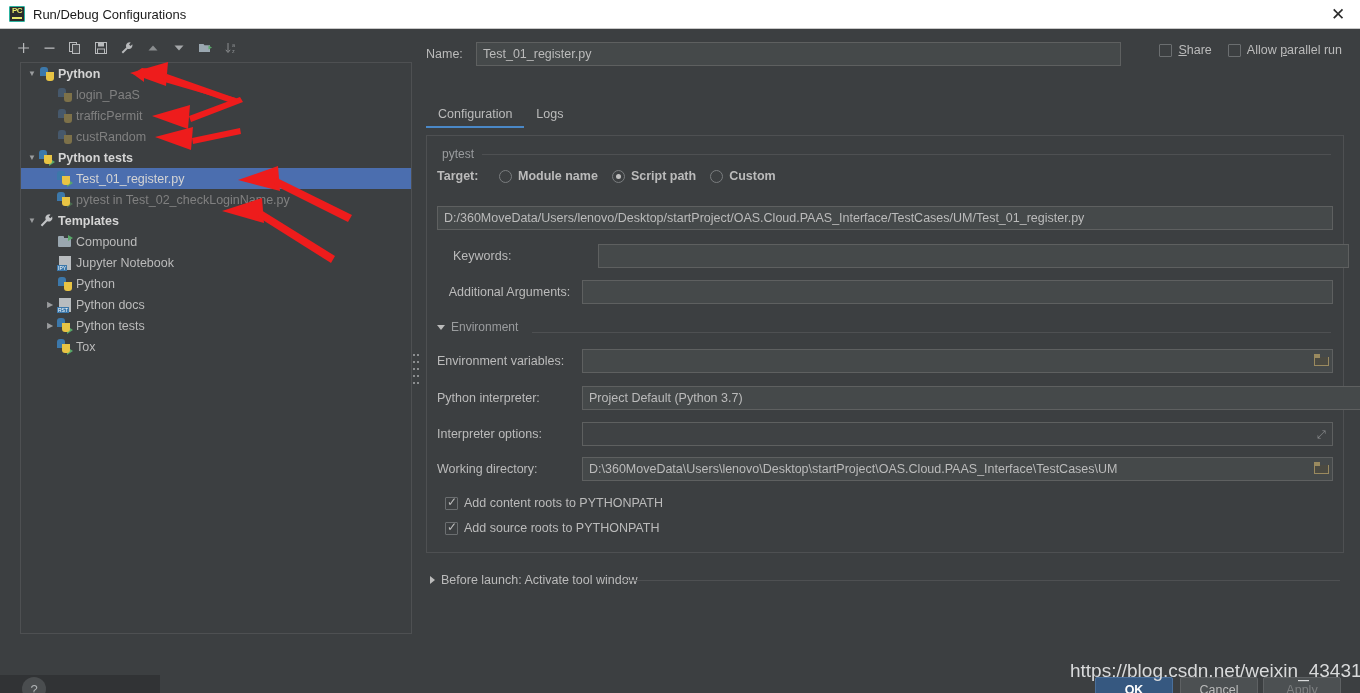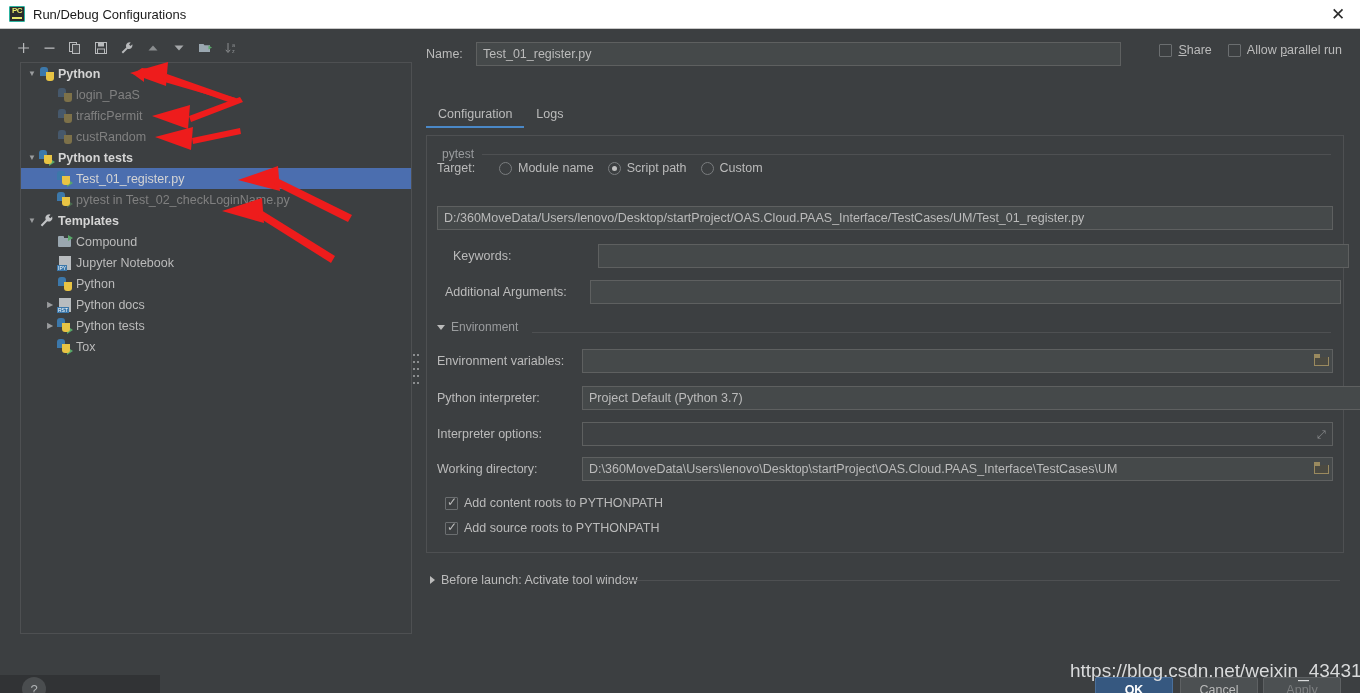--- a/index.html
+++ b/index.html
@@ -415,21 +415,21 @@
       <div class="tabs">
         <div class="tab active">Configuration</div>
         <div class="tab">Logs</div>
       </div>
 
       <div id="config-pane">
 
         <div class="group-title" style="left:10px; top:11px;">pytest</div>
         <div class="group-line" style="left:55px; right:12px; top:18px;"></div>
 
-        <div class="frow" style="left:10px; top:20px;">
+        <div class="frow" style="left:10px; top:28px;font-weight:bold;">
           <span class="lbl-static" style="width:62px;">Target:</span>
           <span class="radio-wrap">
             <span class="radio"></span>
             <span>Module name</span>
           </span>
           <span class="radio-wrap">
             <span class="radio sel"></span>
             <span>Script path</span>
           </span>
           <span class="radio-wrap">
@@ -441,21 +441,21 @@
         <div style="position:absolute; left:10px; top:70px; width:1052px; height:24px;">
           <span class="txtfield" style="display:block; width:896px;">D:/360MoveData/Users/lenovo/Desktop/startProject/OAS.Cloud.PAAS_Interface/TestCases/UM/Test_01_register.py</span>
           <span class="browse-ico"></span>
         </div>
 
         <div class="frow" style="left:10px; top:108px;margin-left:16px;">
           <span class="lbl-static" style="width:145px;">Keywords:</span>
           <span class="txtfield" style="width:751px;"></span>
         </div>
 
-        <div class="frow" style="left:18px; top:144px;">
+        <div class="frow" style="left:10px; top:144px;text-align:center;">
           <span class="lbl-static" style="width:145px;">Additional Arguments:</span>
           <span class="txtfield" style="width:751px;"></span>
         </div>
 
         <div class="env-toggle" style="top:184px;">
           <span class="tri-down"></span>
           <span class="lbl-static" style="color:#9a9c9e;font-size:12px;">Environment</span>
         </div>
         <div class="group-line" style="left:105px; right:12px; top:196px;"></div>
 

